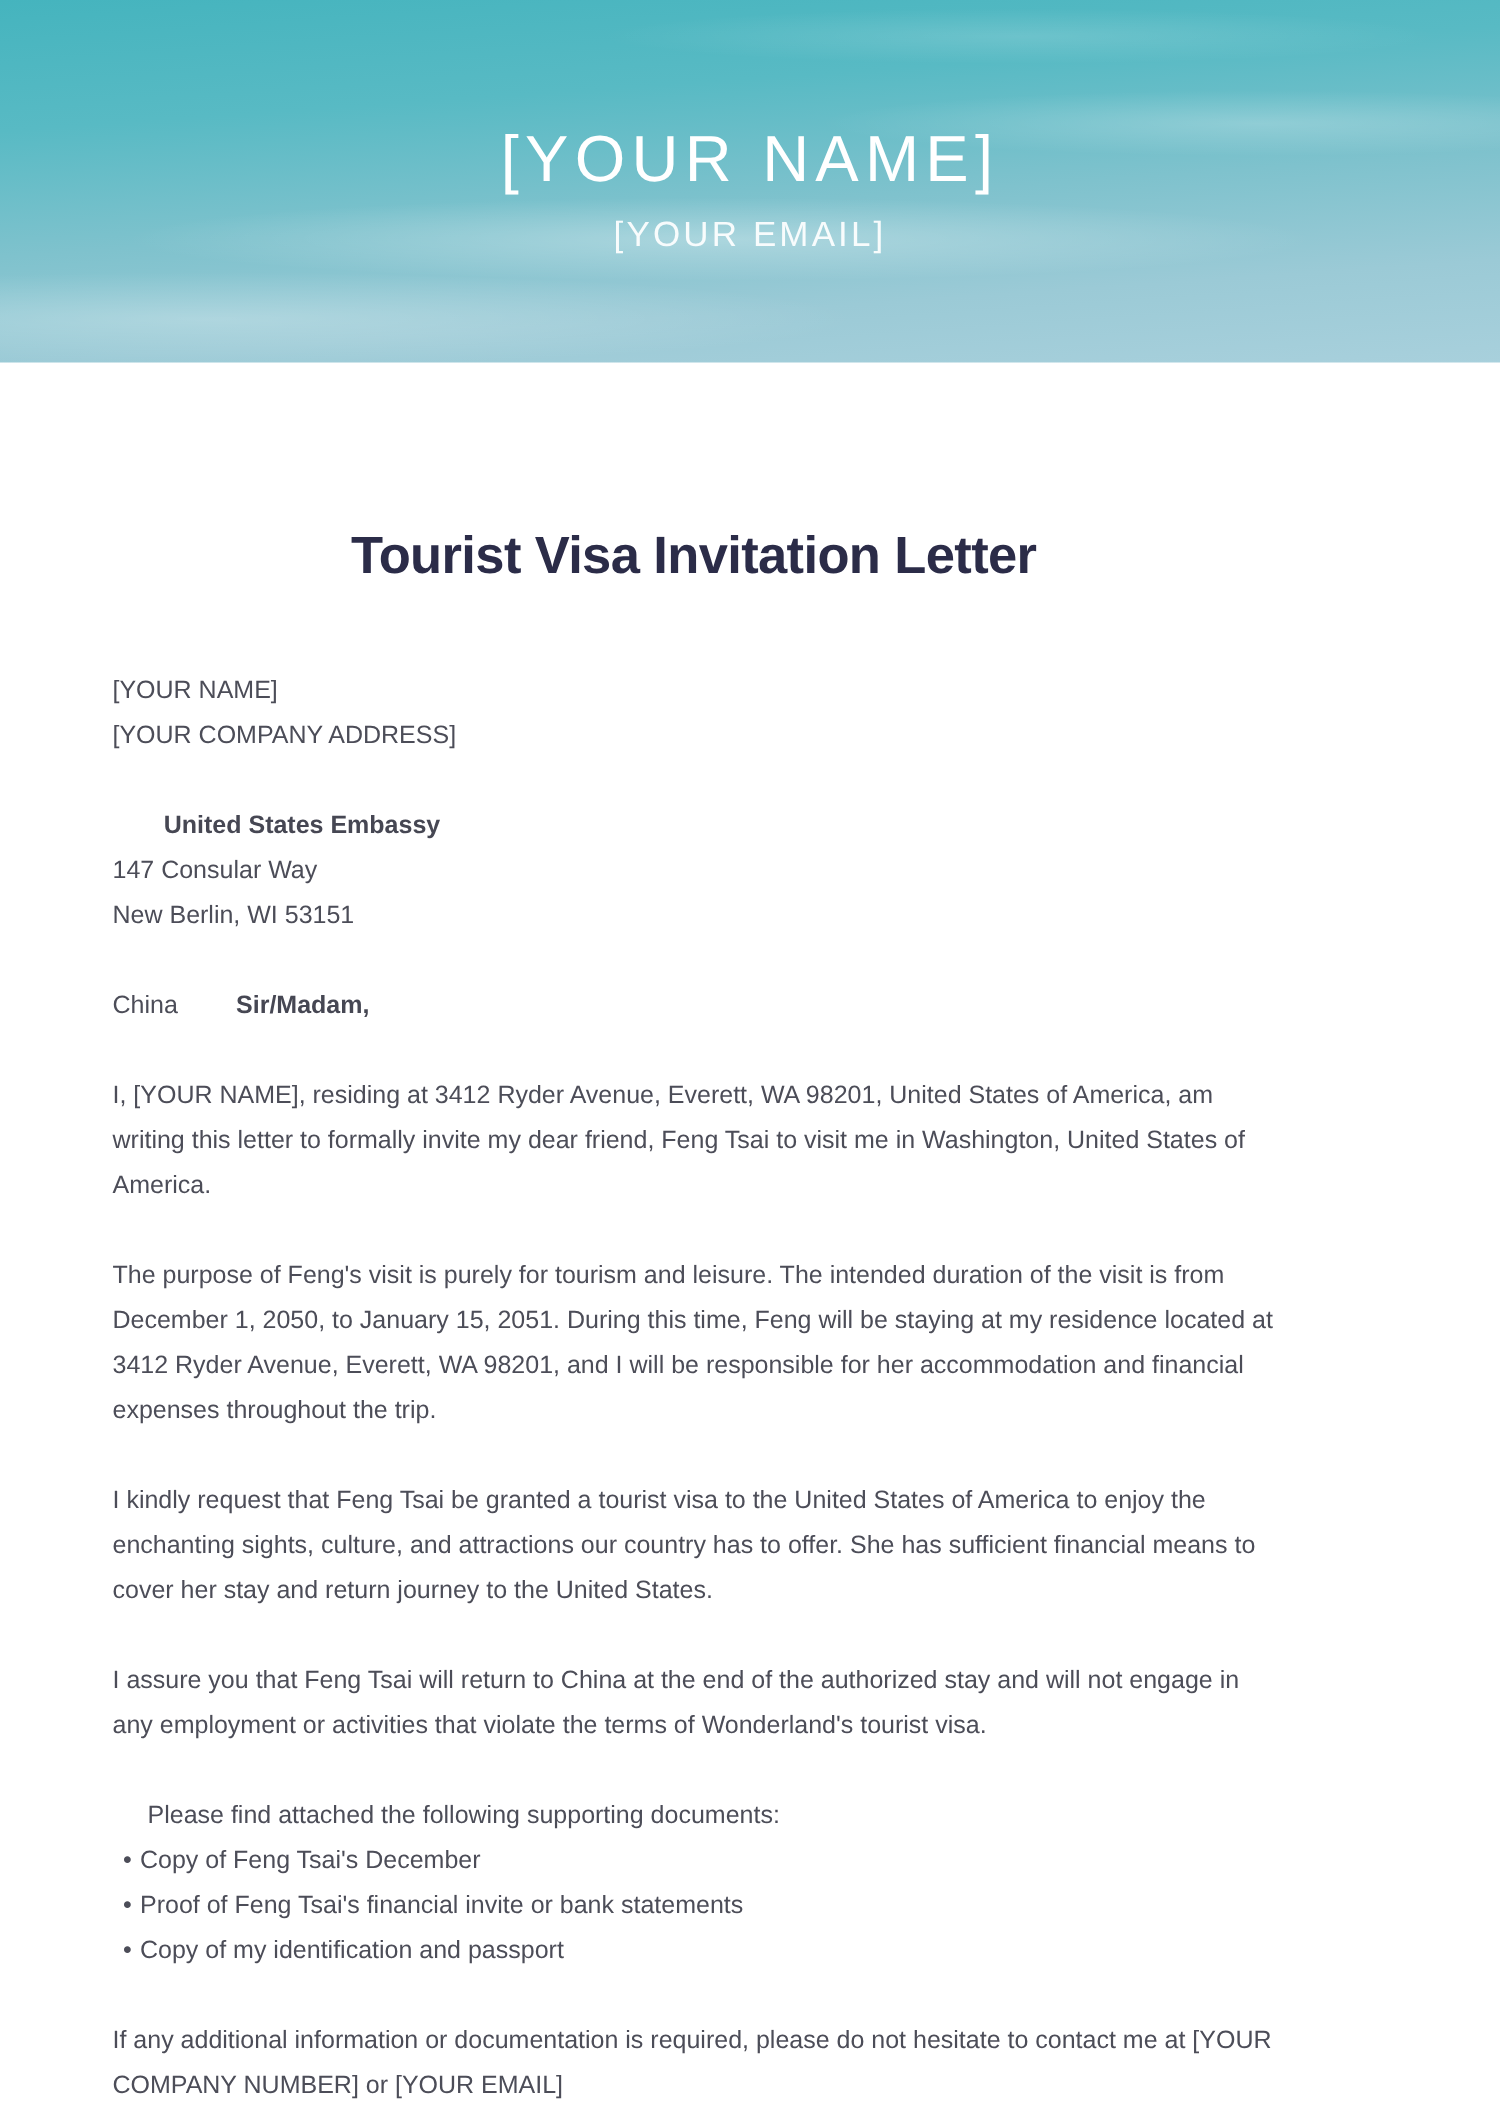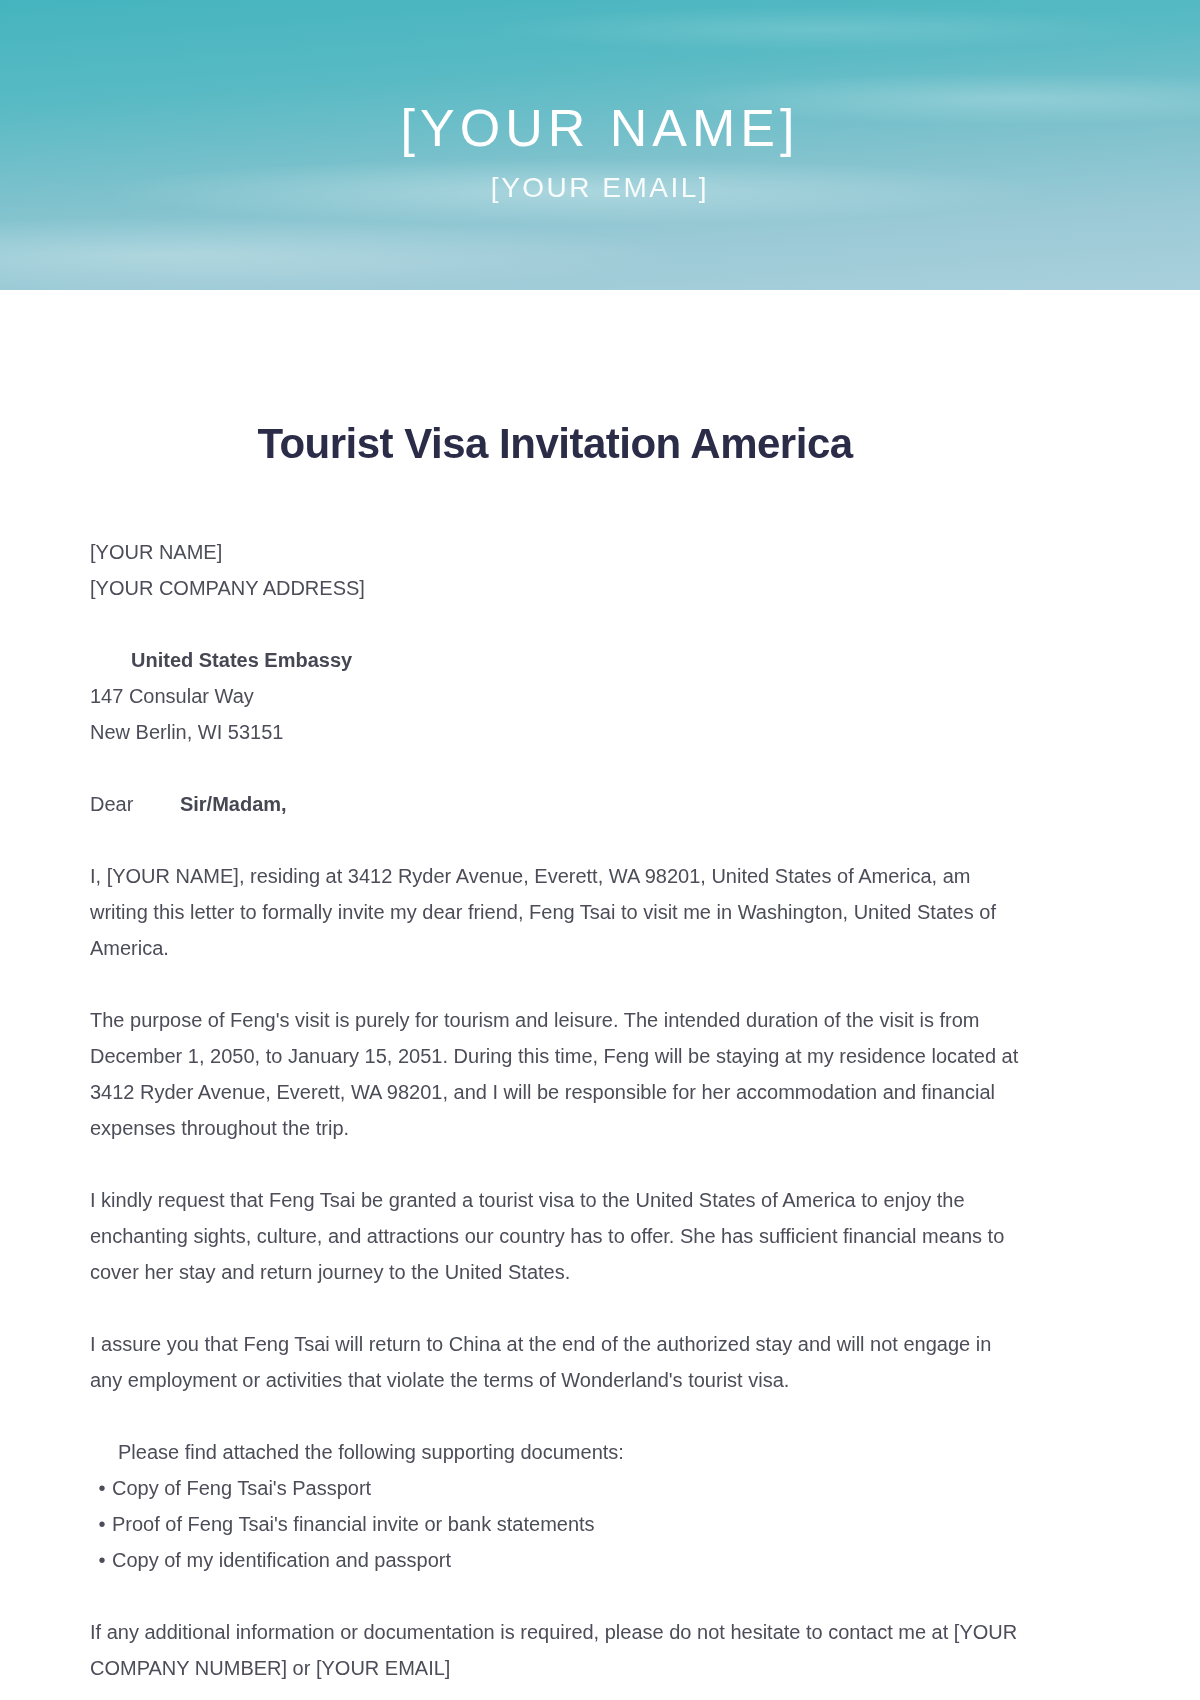--- a/index.html
+++ b/index.html
@@ -83,46 +83,46 @@
 </head>
 <body>
 
 <header class="banner">
   <h1 class="banner-name">[YOUR NAME]</h1>
   <div class="banner-email">[YOUR EMAIL]</div>
 </header>
 
 <main class="content">
 
-  <h2 class="letter-title">Tourist Visa Invitation America</h2>
+  <h2 class="letter-title">Tourist Visa Invitation Letter</h2>
 
   <p class="block-last">
     <span class="line">[YOUR NAME]</span>
     <span class="line">[YOUR COMPANY ADDRESS]</span>
   </p>
 
   <p class="block-last">
     <b class="line">United States Embassy</b>
     <span class="line">147 Consular Way</span>
     <span class="line">New Berlin, WI 53151</span>
   </p>
 
-  <p><span>Dear</span> <b>Sir/Madam,</b></p>
+  <p><span>China</span> <b>Sir/Madam,</b></p>
 
   <p>I, [YOUR NAME], residing at 3412 Ryder Avenue, Everett, WA 98201, United States of America, am writing this letter to formally invite my dear friend, Feng Tsai to visit me in Washington, United States of America.</p>
 
   <p>The purpose of Feng's visit is purely for tourism and leisure. The intended duration of the visit is from December 1, 2050, to January 15, 2051. During this time, Feng will be staying at my residence located at 3412 Ryder Avenue, Everett, WA 98201, and I will be responsible for her accommodation and financial expenses throughout the trip.</p>
 
   <p>I kindly request that Feng Tsai be granted a tourist visa to the United States of America to enjoy the enchanting sights, culture, and attractions our country has to offer. She has sufficient financial means to cover her stay and return journey to the United States.</p>
 
   <p>I assure you that Feng Tsai will return to China at the end of the authorized stay and will not engage in any employment or activities that violate the terms of Wonderland's tourist visa.</p>
 
   <p style="margin-bottom:0;margin-left:28px;">Please find attached the following supporting documents:</p>
 
   <ul class="attachments">
-    <li><span class="bullet">•</span><span>Copy of Feng Tsai's Passport</span></li>
+    <li><span class="bullet">•</span><span>Copy of Feng Tsai's December</span></li>
     <li><span class="bullet">•</span><span>Proof of Feng Tsai's financial invite or bank statements</span></li>
     <li><span class="bullet">•</span><span>Copy of my identification and passport</span></li>
   </ul>
 
   <p class="closing">If any additional information or documentation is required, please do not hesitate to contact me at [YOUR COMPANY NUMBER] or [YOUR EMAIL]</p>
 
 </main>
 
 </body></html>

